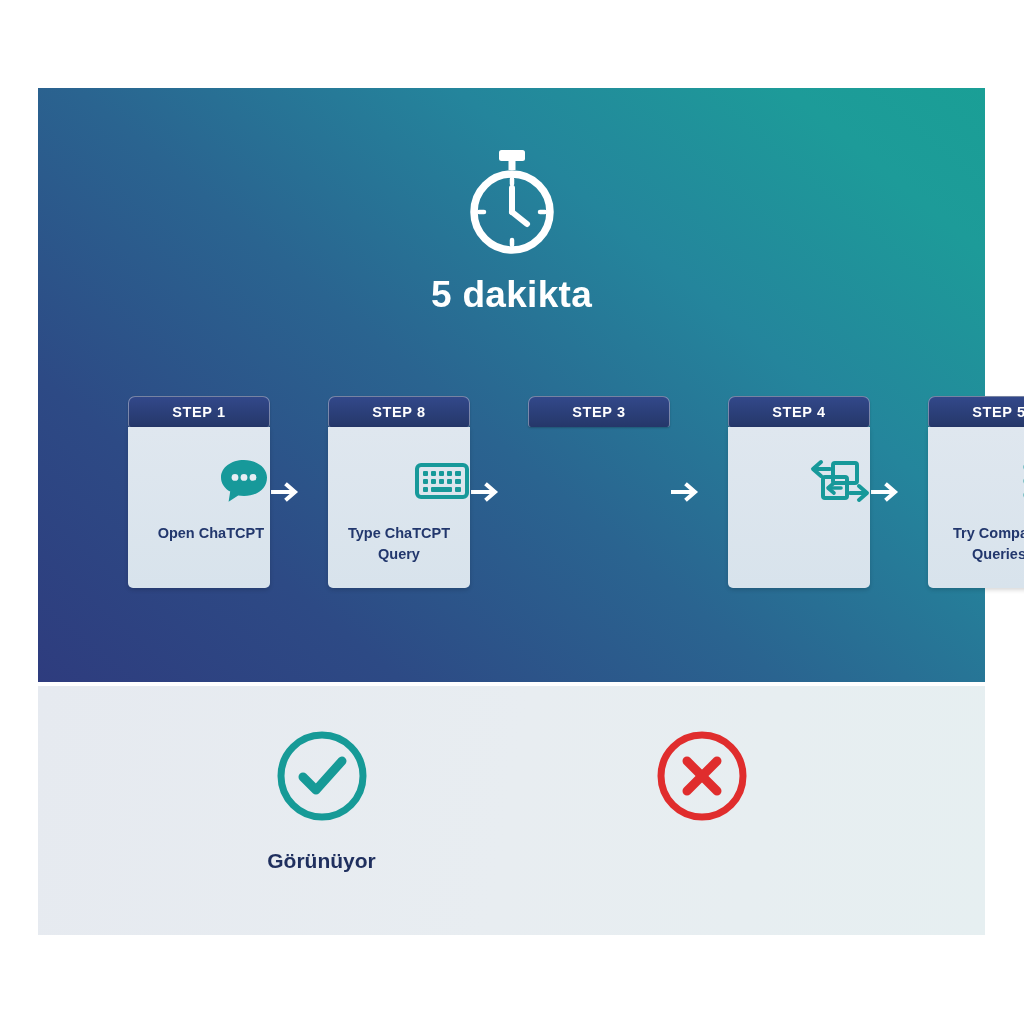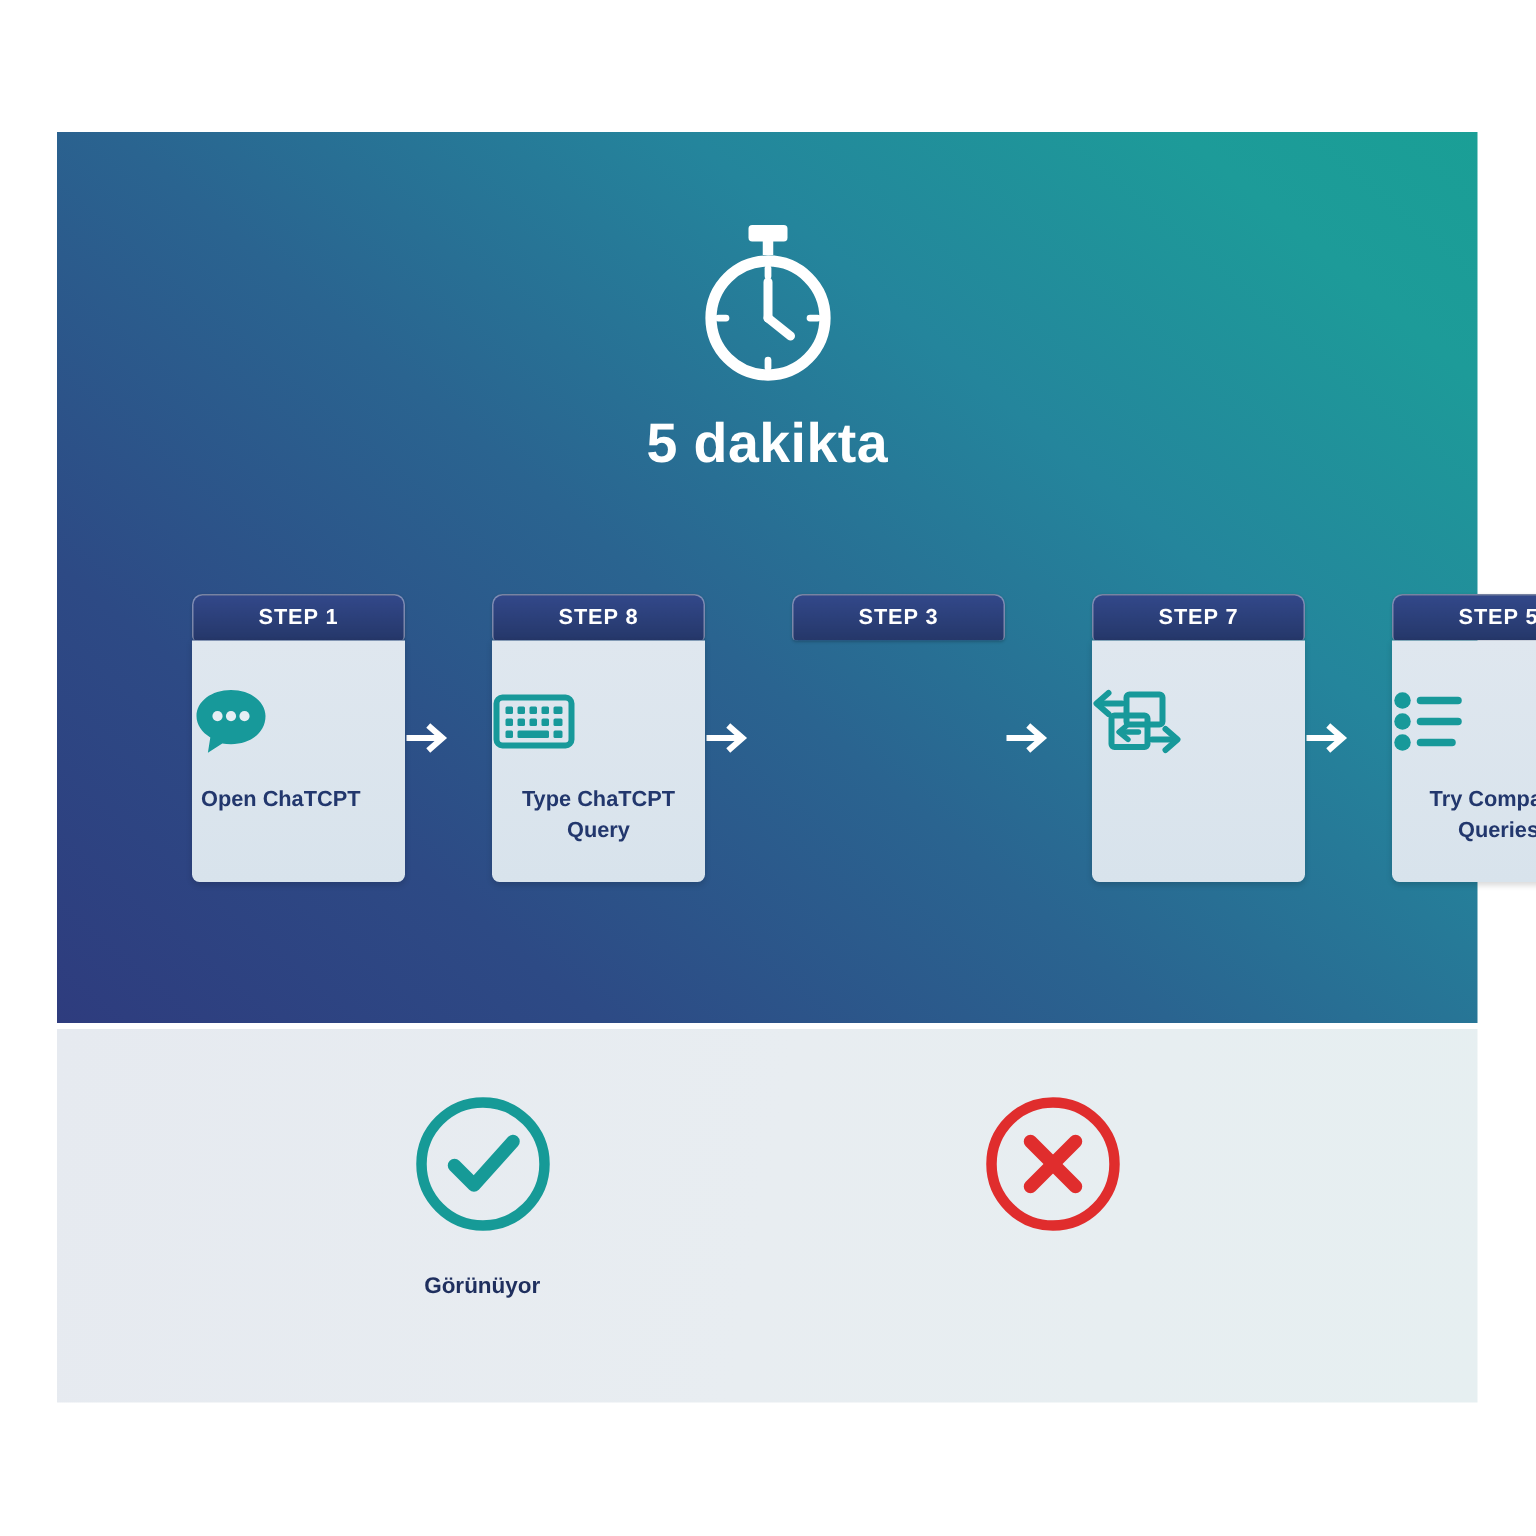--- a/index.html
+++ b/index.html
@@ -83,21 +83,21 @@
     font-size: 14.5px;
     font-weight: bold;
     letter-spacing: 0.6px;
   }
   .step-body {
     background: linear-gradient(180deg, #dfe7ef 0%, #d8e3ec 100%);
     height: 161px;
     border-radius: 0 0 5px 5px;
     display: flex;
     flex-direction: column;
-    align-items: flex-start;
+    align-items: flex-end;
     box-shadow: 0 2px 4px rgba(0,0,0,0.16);
   }
   .step-icon {
     height: 56px;
     margin-top: 26px;
     display: flex;
     align-items: center;
     justify-content: center;
   }
   .step-label {
@@ -137,21 +137,21 @@
     gap: 130px;
   }
   .result-item {
     display: flex;
     flex-direction: column;
     align-items: center;
     width: 250px;
   }
   .result-label {
     margin-top: 18px;
-    font-size: 15px;
+    font-size: 21px;
     font-weight: bold;
     color: #1f2f5e;
     text-align: center;
     line-height: 1.45;
   }
 </style>
 </head>
 <body>
 
 <div id="hero-panel">
@@ -243,21 +243,21 @@
 
     <div class="step-arrow">
       <svg width="30" height="20" viewBox="0 0 30 20" fill="none">
         <line x1="1" y1="10" x2="24" y2="10" stroke="#ffffff" stroke-width="4"></line>
         <polyline points="17,3 25,10 17,17" stroke="#ffffff" stroke-width="4" fill="none" stroke-linecap="square"></polyline>
       </svg>
     </div>
 
     <div class="step-card">
       <div class="step-header">
-        <span class="step-header-label">STEP 7</span>
+        <span class="step-header-label">STEP 4</span>
       </div>
       <div class="step-body">
         <div class="step-icon">
           <svg width="60" height="48" viewBox="0 0 60 48" fill="none">
             <rect x="23" y="6" width="24" height="20" stroke="#17999a" stroke-width="4" fill="none" rx="2"></rect>
             <rect x="13" y="20" width="24" height="21" stroke="#17999a" stroke-width="4" fill="none" rx="2"></rect>
             <line x1="4" y1="12" x2="20" y2="12" stroke="#17999a" stroke-width="4" stroke-linecap="round"></line>
             <polyline points="11,5 3,12 11,19" stroke="#17999a" stroke-width="4" fill="none" stroke-linecap="round" stroke-linejoin="round"></polyline>
             <line x1="40" y1="36" x2="56" y2="36" stroke="#17999a" stroke-width="4" stroke-linecap="round"></line>
             <polyline points="49,29 57,36 49,43" stroke="#17999a" stroke-width="4" fill="none" stroke-linecap="round" stroke-linejoin="round"></polyline>

